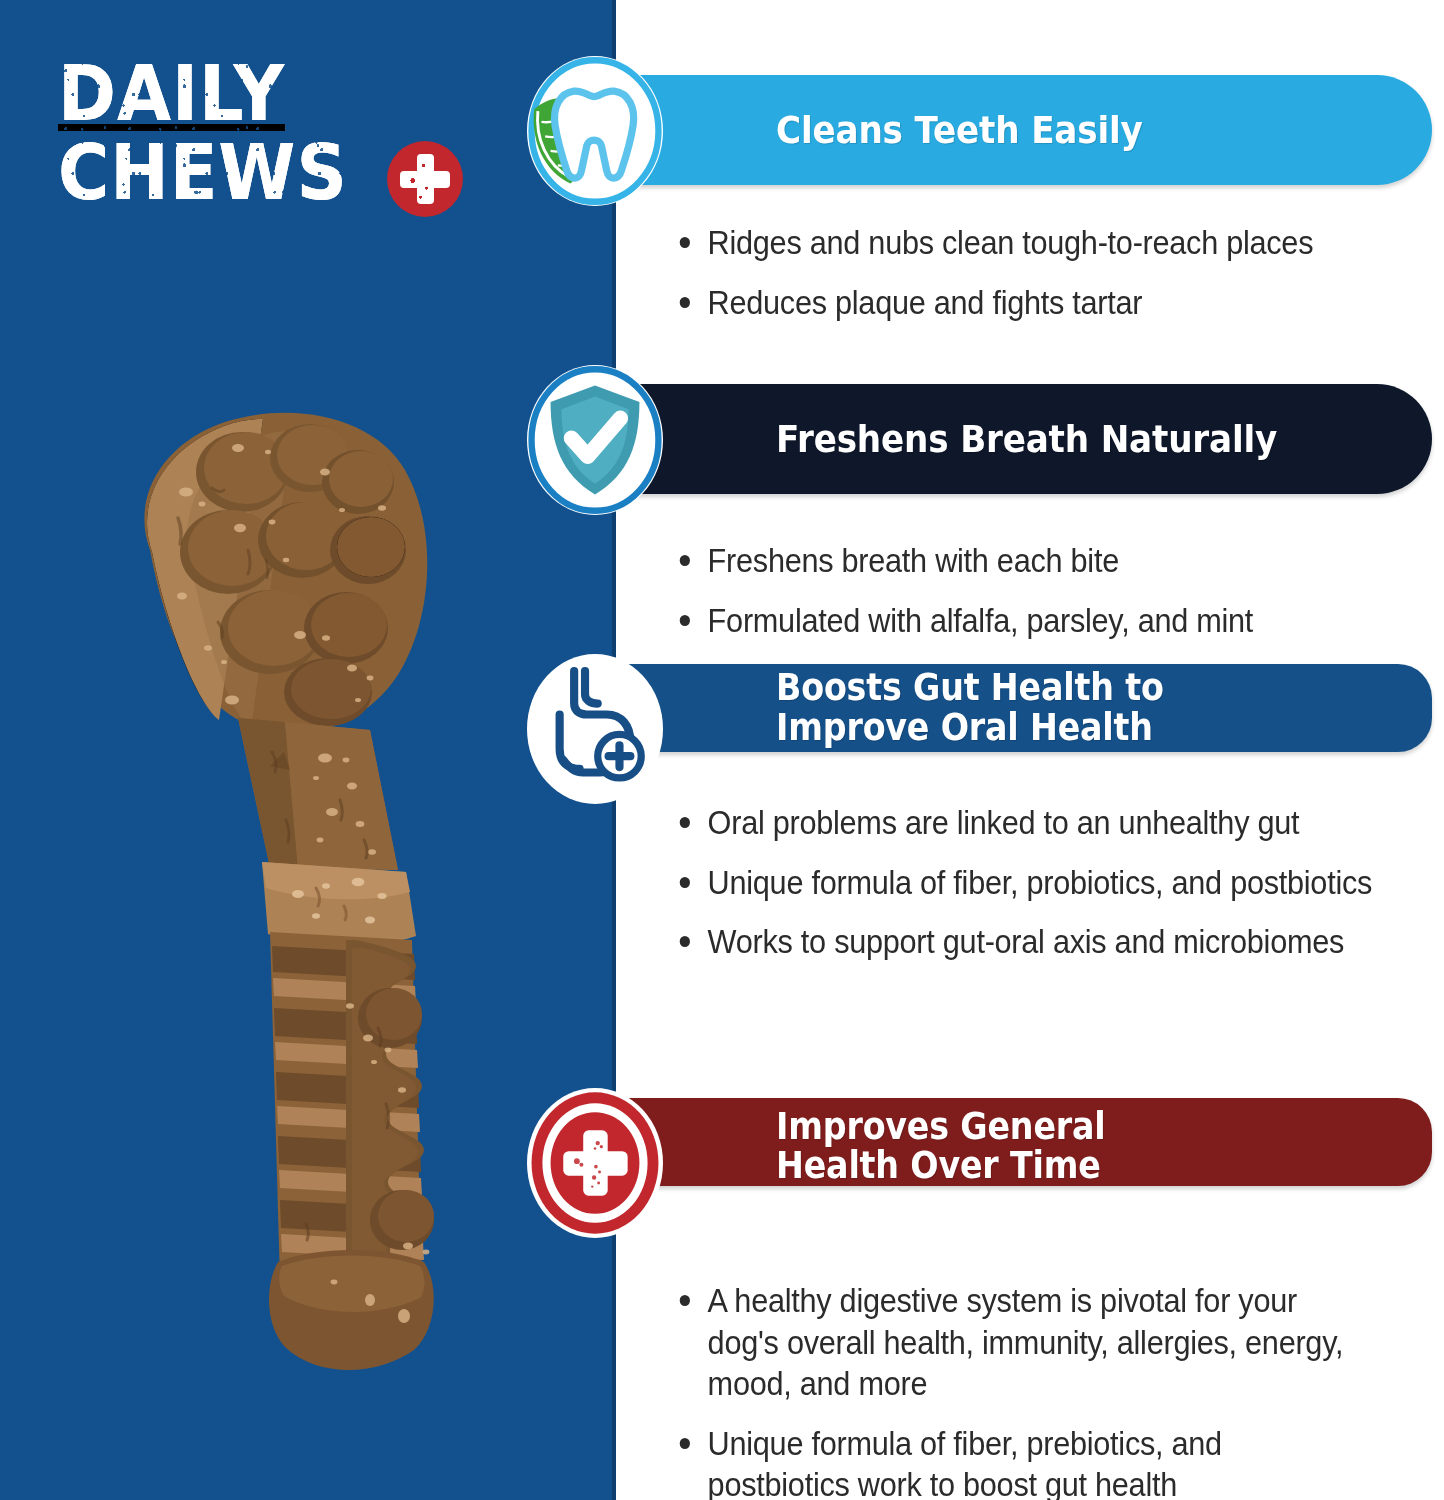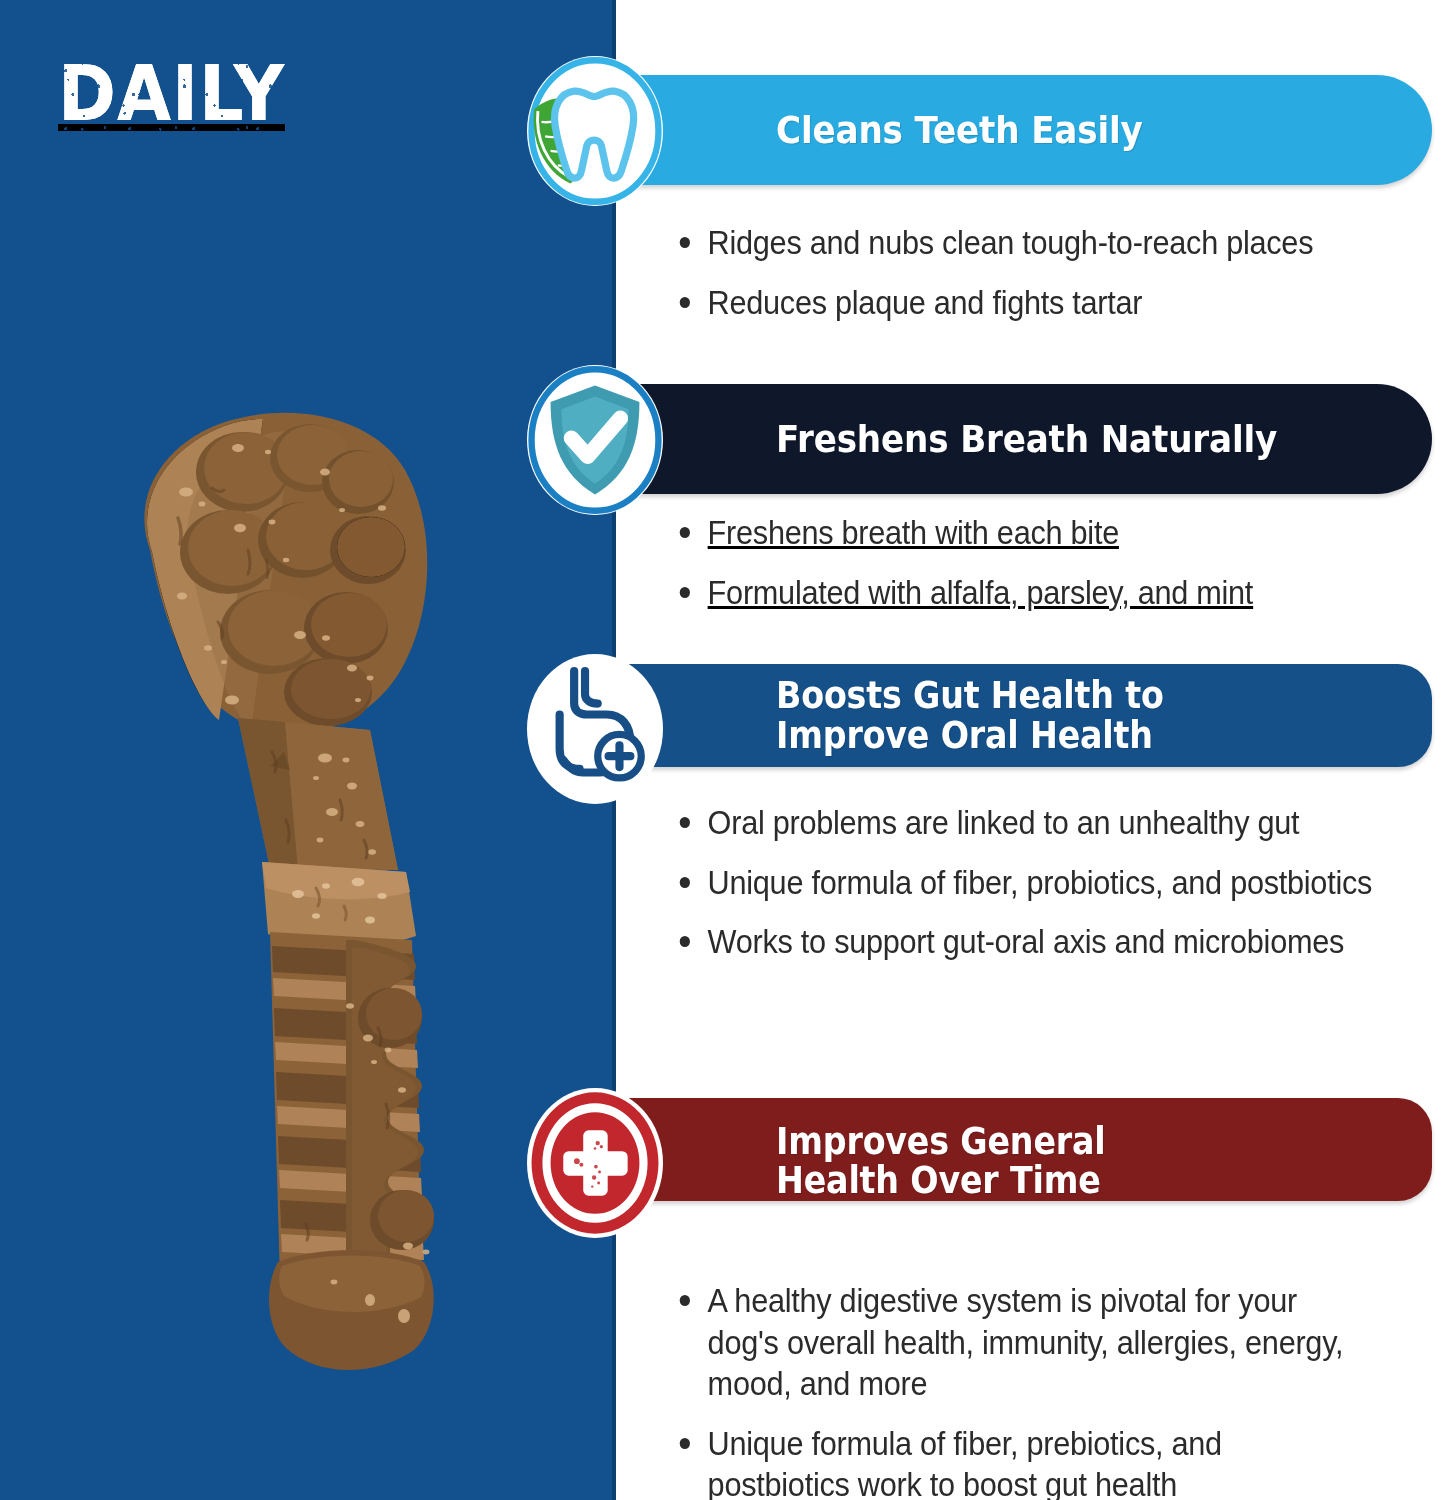--- a/index.html
+++ b/index.html
@@ -108,21 +108,21 @@
     font-family:"DejaVu Sans", sans-serif;
     font-weight:bold;
     font-size:38px;
     line-height:1.02;
     letter-spacing:-0.2px;
     transform:scaleX(0.90);
     transform-origin:left center;
     white-space:pre-line;
     text-shadow:1px 1px 1px rgba(0,0,0,.15);
   }
-  .banner.two-line{ height:103px; border-radius:34px; }
+  .banner.two-line{ height:88px; border-radius:34px; }
   .banner.two-line .banner-text{ font-size:37px; line-height:1.07; }
 
   .icon-circle{
     position:absolute;
     width:136px; height:150px;
     border-radius:50%;
     background:#ffffff;
     display:flex; align-items:center; justify-content:center;
     z-index:4;
   }
@@ -156,20 +156,31 @@
 
 <div class="page">
 
   <div class="left-panel"></div>
   <div class="left-panel-edge"></div>
 
   <div class="title-block">
     <div style="position:relative;">
       <div class="title-line">DAILY</div>
       <div class="grunge"></div>
+    </div>
+    <div class="title-row3">
+      <div style="position:relative;">
+        <div class="title-line l3">CHEWS</div>
+        <div class="grunge"></div>
+      </div>
+      <div class="cross-badge">
+        <div class="bar-h"></div>
+        <div class="bar-v"></div>
+        <div class="speck"></div>
+      </div>
     </div>
   </div>
 
   <div class="chew">
     <svg viewBox="0 0 420 1060" xmlns="http://www.w3.org/2000/svg">
       <defs>
         <clipPath id="headClip">
           <path d="M30,150 C10,95 45,42 105,22 C175,0 255,18 285,70
                    C318,128 312,215 282,268 C250,325 185,345 130,325
                    C75,305 45,230 30,150 Z"></path>
@@ -410,21 +421,21 @@
         <span class="banner-text">Freshens Breath Naturally</span>
       </div>
       <div class="icon-circle" style="left:527px; top:365px;">
         <svg width="150" height="164" viewBox="0 0 150 164">
           <ellipse cx="75" cy="82" rx="70" ry="78" fill="#ffffff" stroke="#1B7FC4" stroke-width="7"></ellipse>
           <path d="M75,22 L124,40 C124,86 112,120 75,142 C38,120 26,86 26,40 Z" fill="#3E9BB0"></path>
           <path d="M75,34 L112,48 C112,84 103,112 75,130 C47,112 38,84 38,48 Z" fill="#4FAEC2"></path>
           <path d="M49,80 L67,100 L103,58" stroke="#ffffff" stroke-width="17" fill="none" stroke-linecap="round" stroke-linejoin="round"></path>
         </svg>
       </div>
-      <ul class="bullets" style="left:676px; top:512px; width:760px;text-decoration:underline;">
+      <ul class="bullets" style="left:676px; top:540px; width:760px;">
         <li>Freshens breath with each bite</li>
         <li>Formulated with alfalfa, parsley, and mint</li>
       </ul>
     </div>
 
     <div class="feature">
       <div class="banner two-line" style="left:586px; top:664px; width:846px; background:#155089;">
         <span class="banner-text">Boosts Gut Health to
 Improve Oral Health</span>
       </div>

